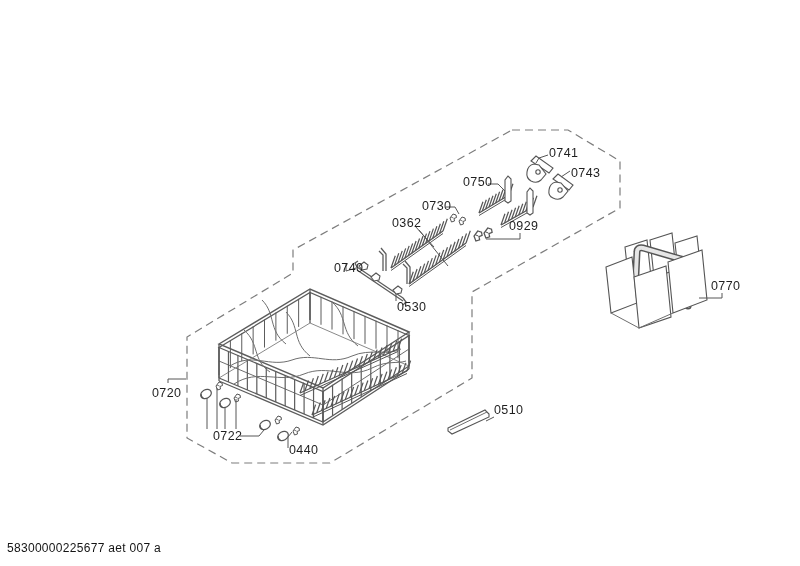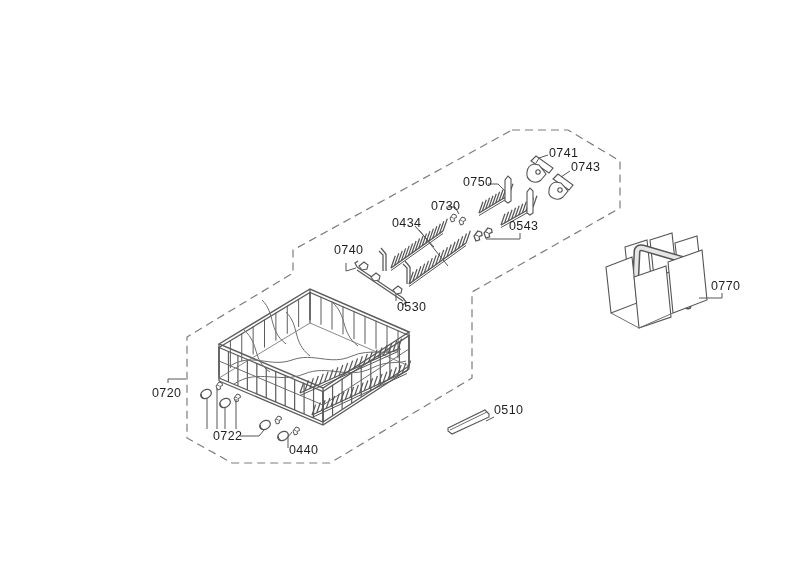--- a/index.html
+++ b/index.html
@@ -324,27 +324,28 @@
     <polyline points="207,398 207,429"></polyline>
     <polyline points="217,388 217,429"></polyline>
     <polyline points="225,408 225,429"></polyline>
     <polyline points="236,399 236,429"></polyline>
     <polyline points="240,436 259,436 264,430"></polyline>
     <polyline points="288,448 288,437 292,432"></polyline>
   </g>
 </svg>
 
 <div class="plabel" style="left:549px;top:147px">0741</div>
-<div class="plabel" style="left:571px;top:161px">0743</div>
+<div class="plabel" style="left:571px;top:167px">0743</div>
 <div class="plabel" style="left:463px;top:176px">0750</div>
-<div class="plabel" style="left:431px;top:200px">0730</div>
-<div class="plabel" style="left:392px;top:217px">0434</div>
-<div class="plabel" style="left:509px;top:220px">0543</div>
-<div class="plabel" style="left:334px;top:244px">0740</div>
+<div class="plabel" style="left:422px;top:200px">0730</div>
+<div class="plabel" style="left:392px;top:217px">0362</div>
+<div class="plabel" style="left:509px;top:220px">0929</div>
+<div class="plabel" style="left:334px;top:262px">0740</div>
 <div class="plabel" style="left:397px;top:301px">0530</div>
 <div class="plabel" style="left:711px;top:280px">0770</div>
 <div class="plabel" style="left:494px;top:404px">0510</div>
 <div class="plabel" style="left:152px;top:387px">0720</div>
 <div class="plabel" style="left:213px;top:430px">0722</div>
 <div class="plabel" style="left:289px;top:444px">0440</div>
 
+<div class="footer">58300000225677 aet 007 a</div>
 
 </div>
 
 </body></html>

